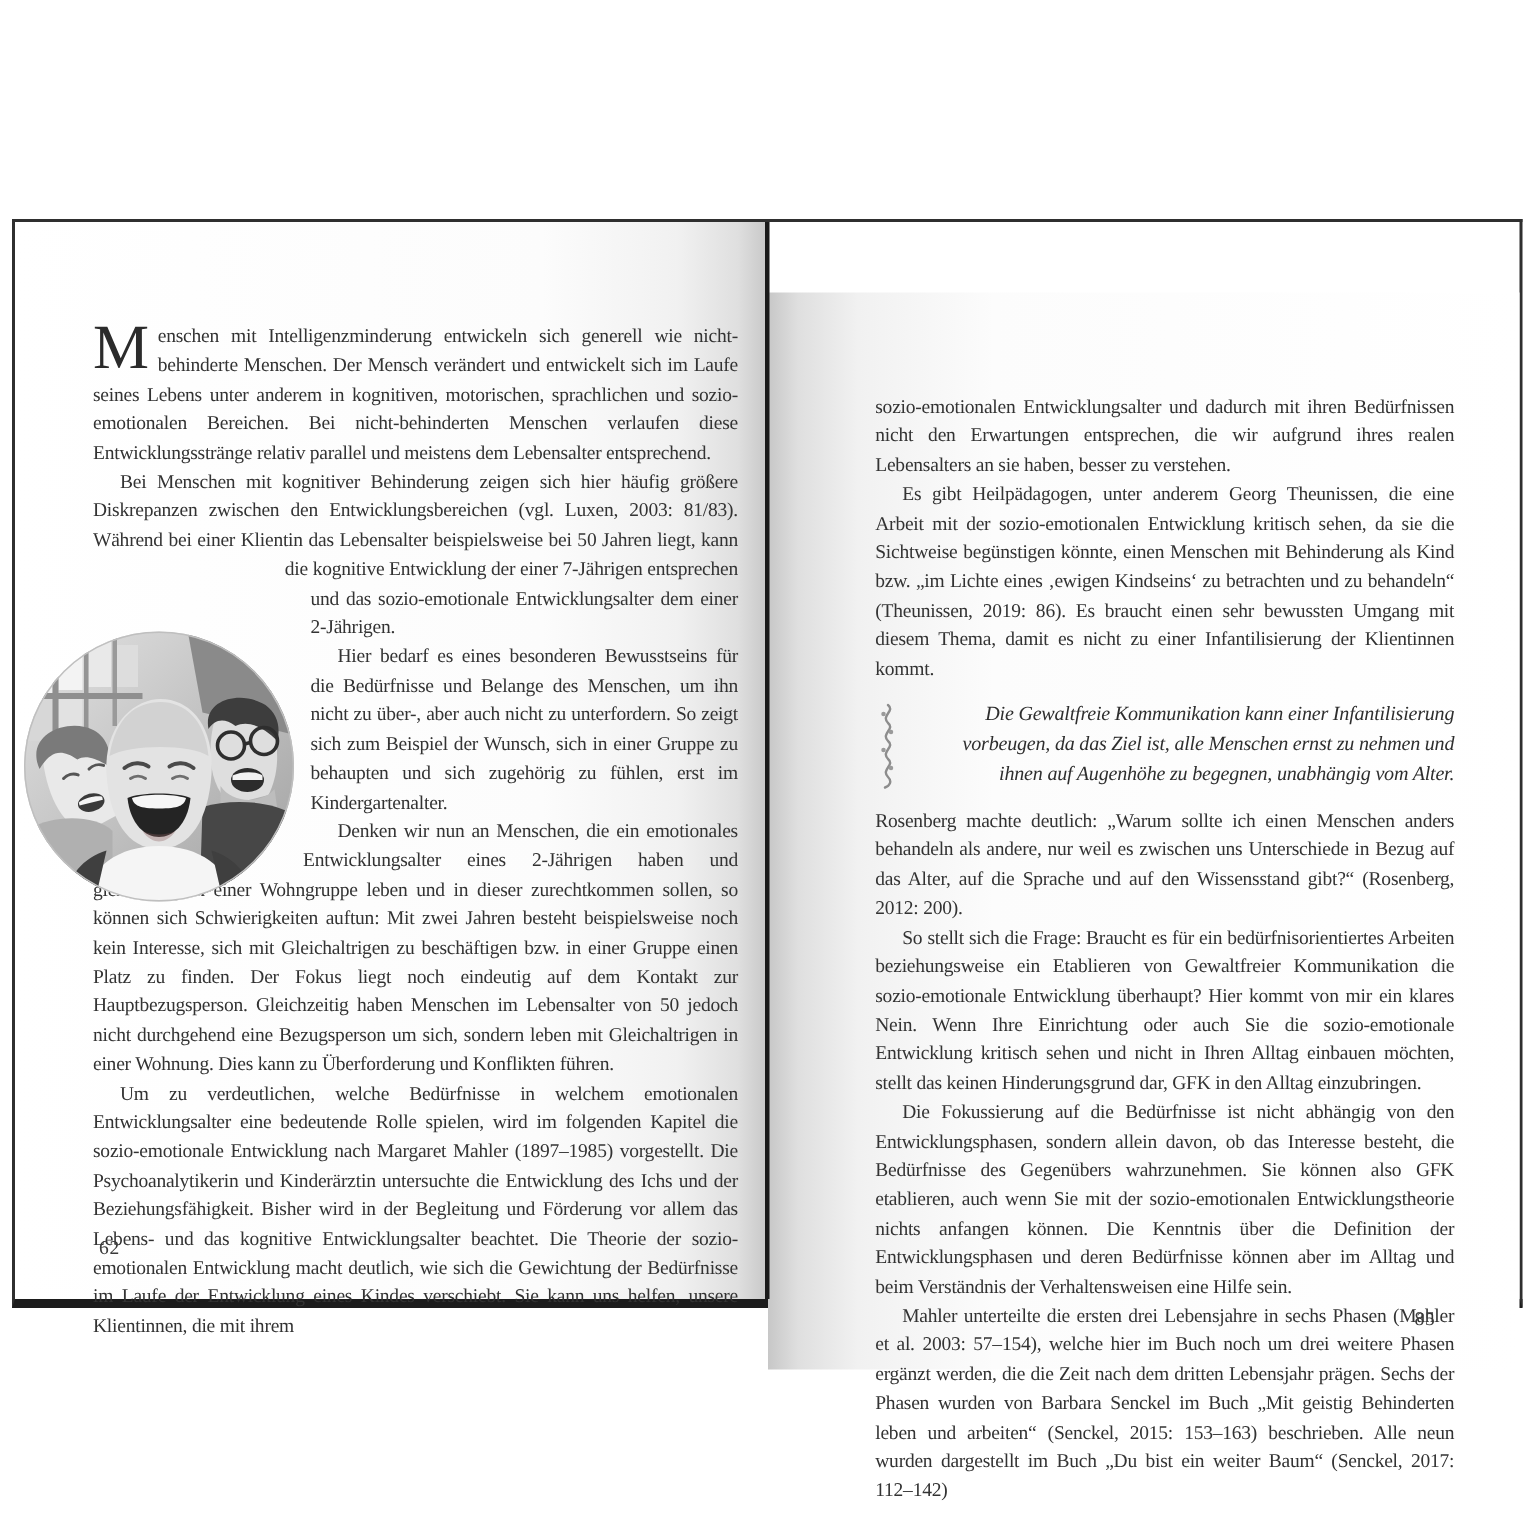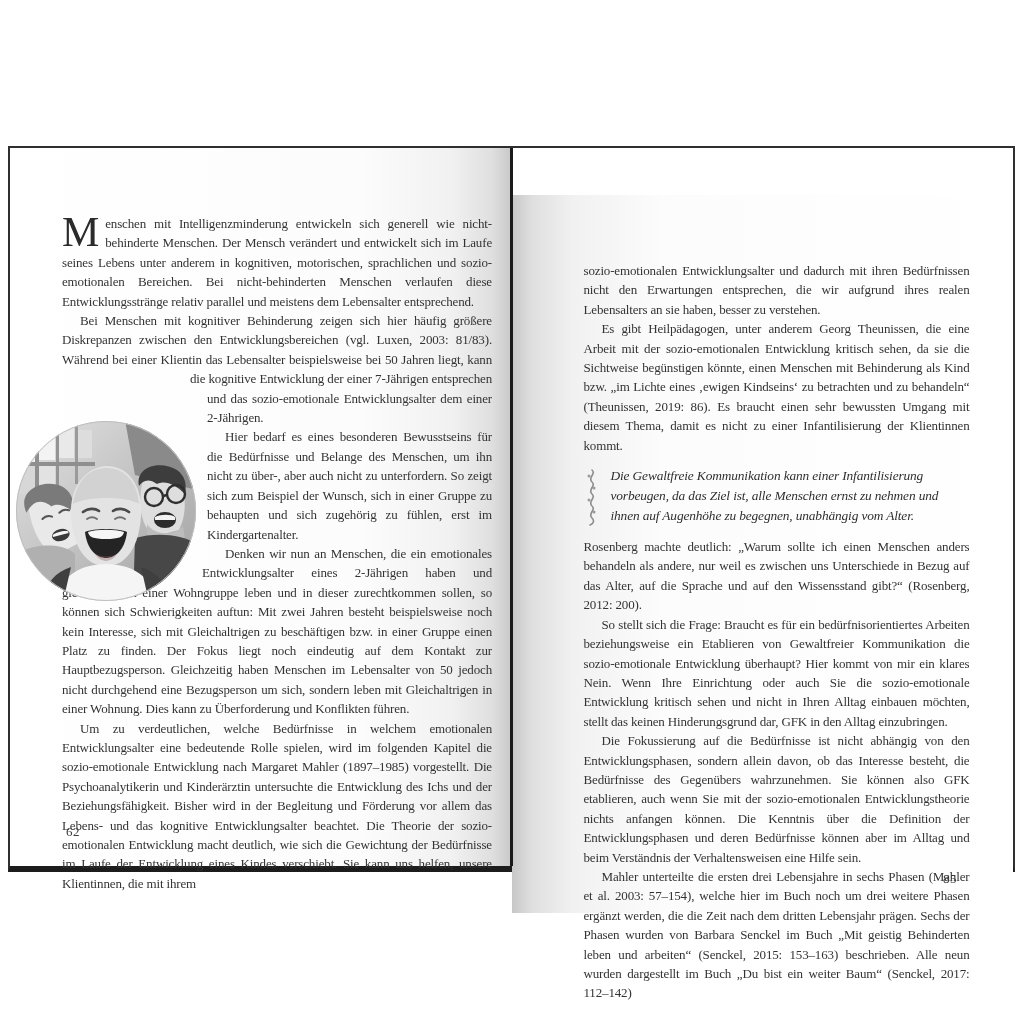--- a/index.html
+++ b/index.html
@@ -38,21 +38,21 @@
     float:left;width:192px;height:266px;margin-left:-47px;
     shape-outside:circle(98px at 90px 168px);
   }
 
   .photo{
     position:absolute;left:5px;top:272px;width:182px;height:182px;z-index:2;
   }
 
   .quote-block{
     position:relative;margin:11px 0 11px 0;padding-left:27px;
-    font-style:italic;font-size:13.4px;line-height:20px;text-align:left;
+    font-style:italic;font-size:13.4px;line-height:20px;text-align:right;
     color:#2e2e2e;
   }
   .quote-ornament{position:absolute;left:0;top:2px;width:15px;height:58px;}
 
   .pagenum{
     position:absolute;top:676px;font-size:13px;letter-spacing:0.5px;color:#3a3a3a;
   }
   .pagenum-left{left:56px;}
   .pagenum-right{right:56px;}
 </style>

